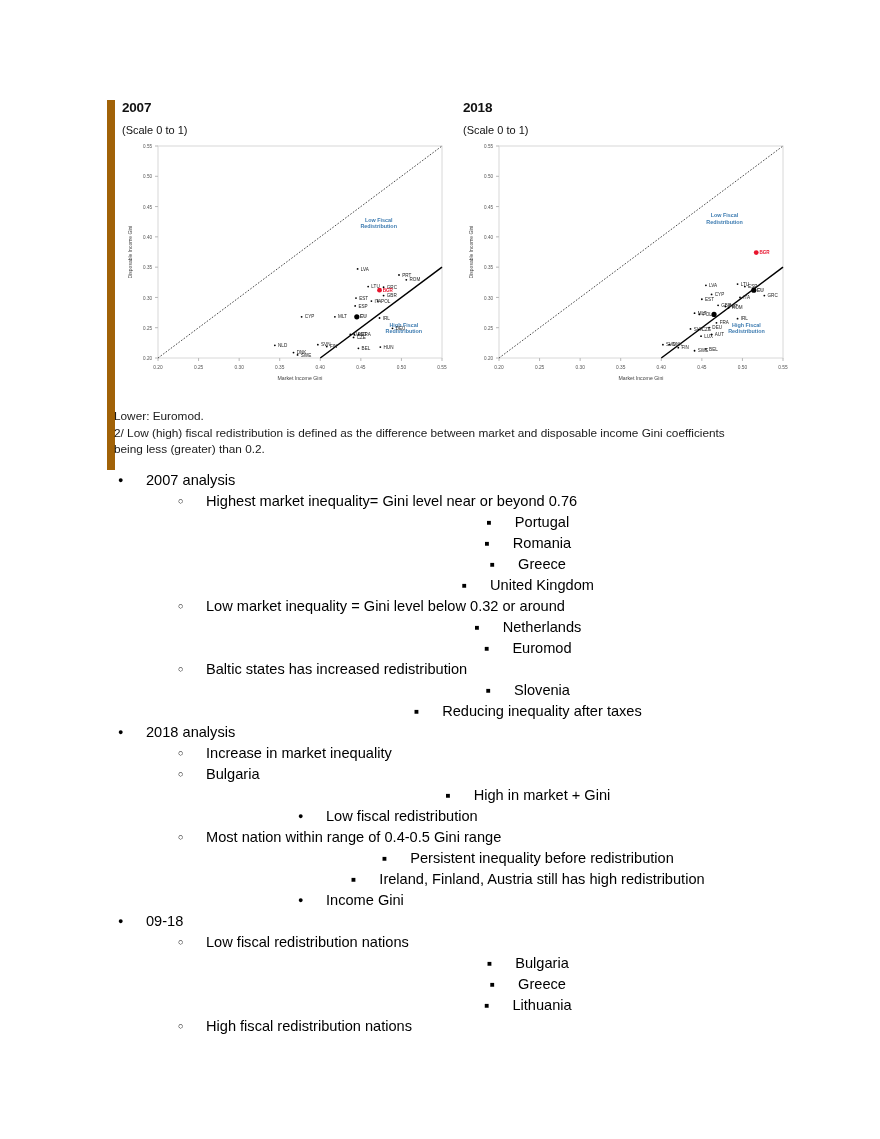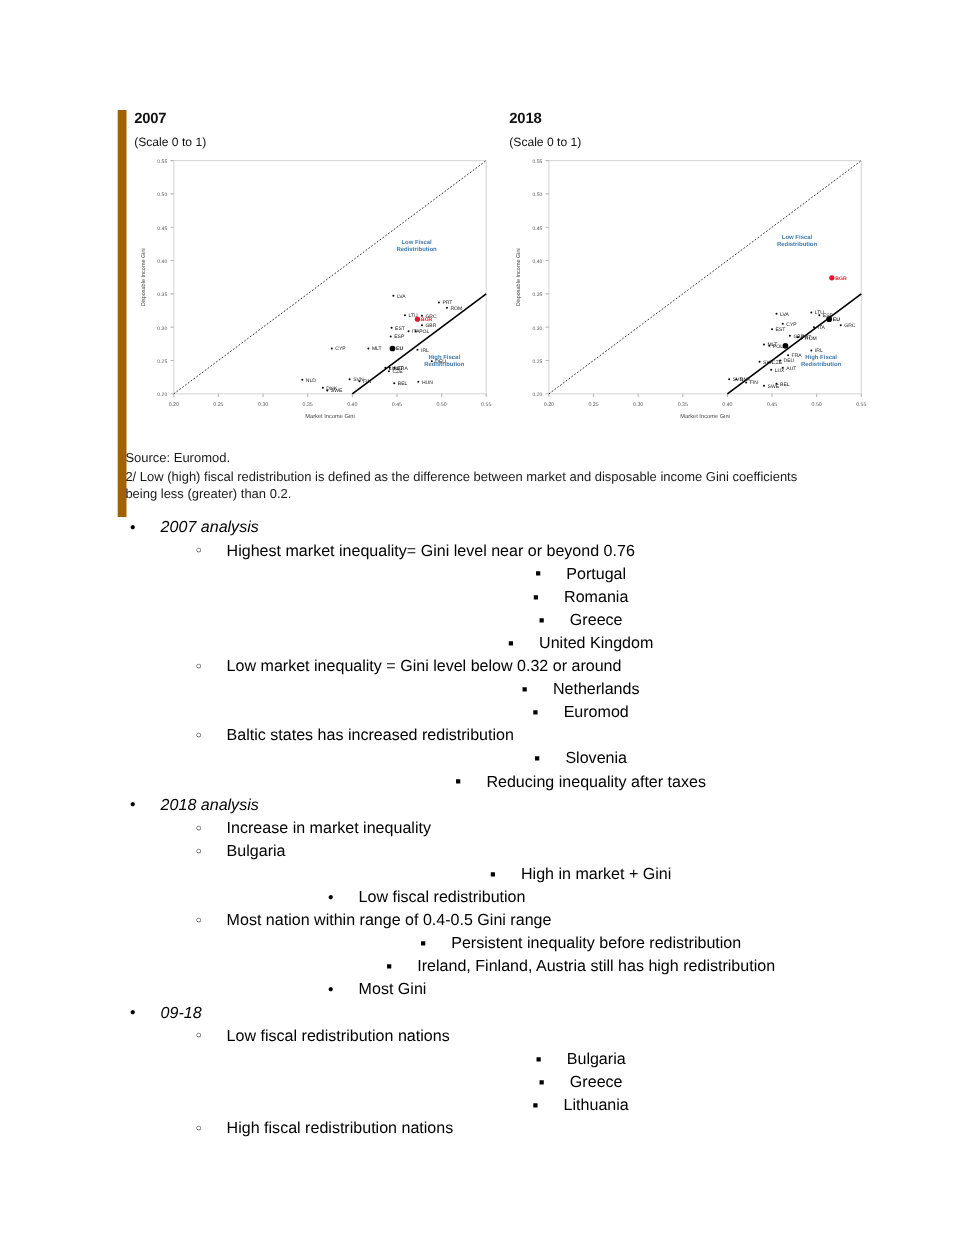--- a/index.html
+++ b/index.html
@@ -93,21 +93,21 @@
     line-height: 21px;
     white-space: nowrap;
   }
   .bullet {
     flex: 0 0 auto;
     width: 28px;
     text-align: left;
     font-size: 14.6px;
     line-height: 21px;
   }
-  .lvl1 { padding-left: 0px; font-style: italic; }
+  .lvl1 { padding-left: 0px; }
   .lvl2 { padding-left: 60px; }
   .lvl3 { padding-left: 120px; justify-content: center; }
   .lvl4 { padding-left: 180px; }
 
   .b-disc::before { content: "\25CF"; font-size: 9px; position: relative; top: -2px; }
   .b-circ::before { content: "\25CB"; font-size: 9px; position: relative; top: -2px; }
   .b-sq::before   { content: "\25A0"; font-size: 8px; position: relative; top: -2px; }
   .txt { flex: 0 1 auto; }
 </style>
 </head>
@@ -434,21 +434,21 @@
             <circle cx="231.5542857142857" cy="210.73142857142858" r="0.9" fill="#000000"></circle>
             <text x="234.7542857142857" y="212.33142857142857" font-family="&quot;Liberation Sans&quot;, sans-serif" font-size="4.6" font-weight="normal" fill="#222">SWE</text>
           </g>
         </svg>
     </div>
   </div>
 
 </div>
 
 <div id="figure-note">
-  <span class="src">Source: Euromod.</span>
+  <span class="src">Lower: Euromod.</span>
   <span class="fn">2/ Low (high) fiscal redistribution is defined as the difference between market and disposable income Gini coefficients</span>
   <span class="fn">being less (greater) than 0.2.</span>
 </div>
 
 <div id="outline">
     <div class="row lvl1">
       <span class="bullet b-disc"></span>
       <span class="txt">2007 analysis</span>
     </div>
     <div class="row lvl2">
@@ -522,21 +522,21 @@
     <div class="row lvl3">
       <span class="bullet b-sq"></span>
       <span class="txt">Persistent inequality before redistribution</span>
     </div>
     <div class="row lvl3">
       <span class="bullet b-sq"></span>
       <span class="txt">Ireland, Finland, Austria still has high redistribution</span>
     </div>
     <div class="row lvl4">
       <span class="bullet b-disc"></span>
-      <span class="txt">Most Gini</span>
+      <span class="txt">Income Gini</span>
     </div>
     <div class="row lvl1">
       <span class="bullet b-disc"></span>
       <span class="txt">09-18</span>
     </div>
     <div class="row lvl2">
       <span class="bullet b-circ"></span>
       <span class="txt">Low fiscal redistribution nations</span>
     </div>
     <div class="row lvl3">

